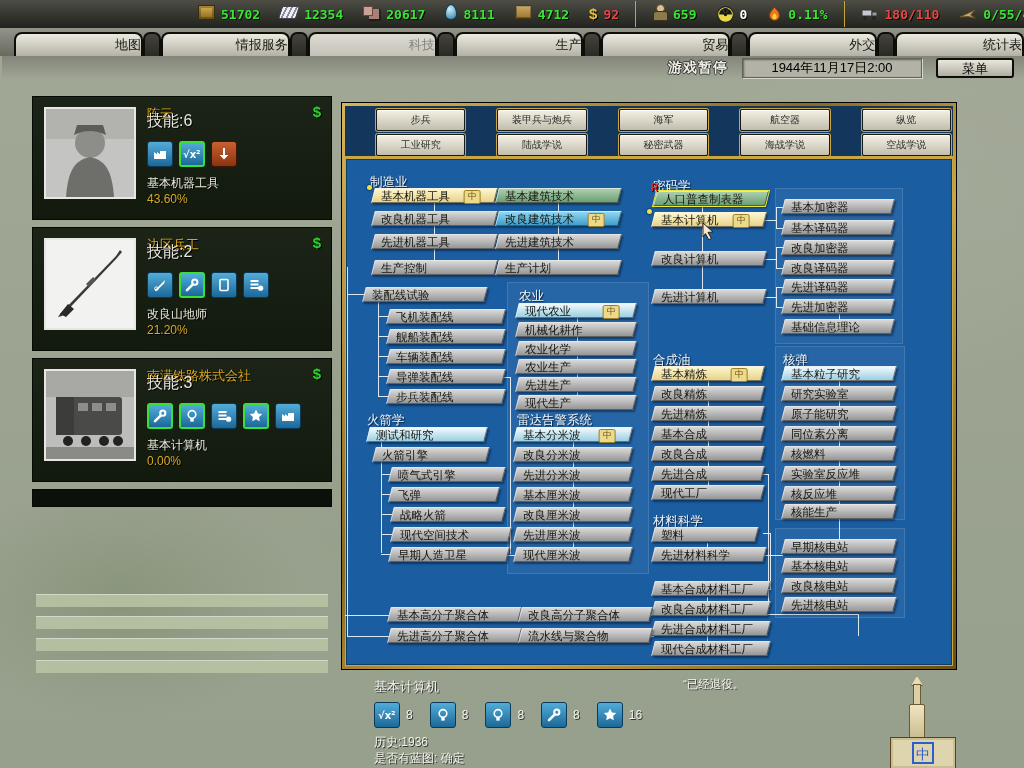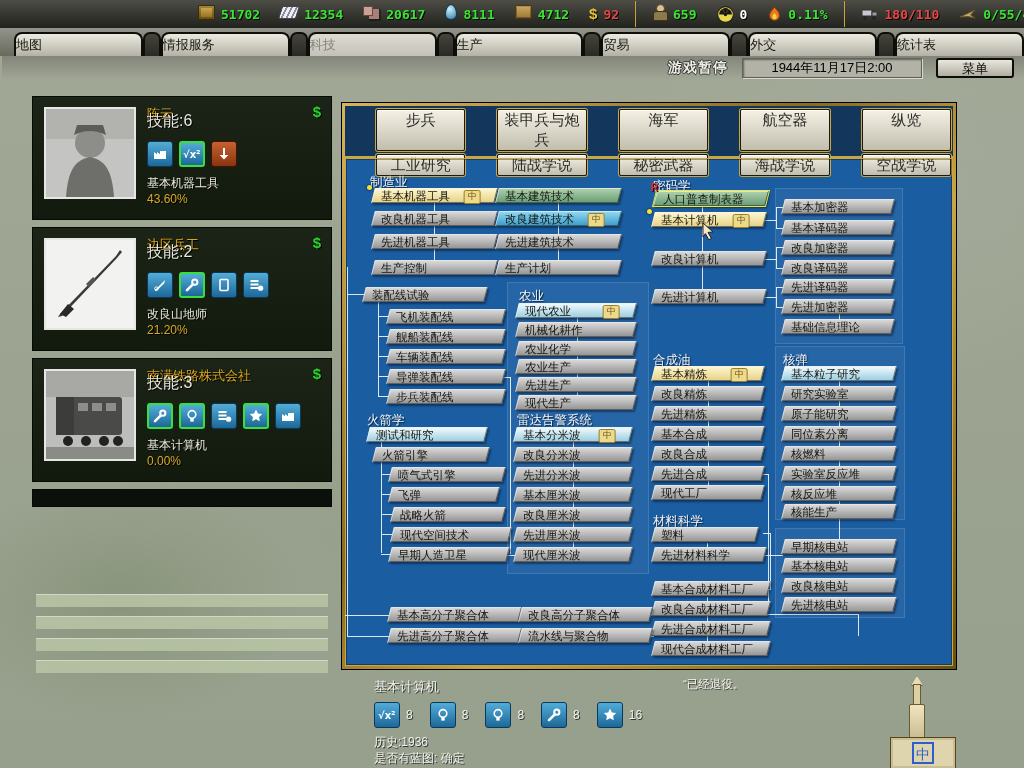--- a/index.html
+++ b/index.html
@@ -28,21 +28,21 @@
   .mi-rare{width:8px;height:8px;background:#caa098;border:1px solid #6a4840;box-shadow:6px 3px 0 #a88078,7px 4px 0 1px rgba(0,0,0,.35);margin-right:7px;margin-bottom:3px;}
   .mi-oil{width:10px;height:14px;background:radial-gradient(circle at 35% 30%,#cdeefb,#2e7ea8);border:1px solid #123a52;border-radius:50% 50% 50% 50%/65% 65% 35% 35%;}
   .mi-supply{width:15px;height:12px;background:linear-gradient(#d0a860,#9a7838);border:1px solid #50380f;box-shadow:inset 0 0 0 1px rgba(0,0,0,.3),inset 0 4px 0 -3px #e8cf90;}
   .mi-money{font-size:15px;font-weight:bold;color:#e8c23c;text-shadow:1px 1px 0 #000;line-height:15px;}
   .mi-man{width:15px;height:16px;}
   .mi-man:before{content:"";position:absolute;left:4px;top:0;width:7px;height:7px;border-radius:50%;background:#d8c098;border:1px solid #50421e;}
   .mi-man:after{content:"";position:absolute;left:1px;top:7px;width:13px;height:8px;background:#8a7a4e;border:1px solid #3c3210;border-radius:3px 3px 0 0;}
   
   .tabbar{position:absolute;left:0;top:28px;width:1024px;height:28px;
     background:linear-gradient(#93948a,#686a5e);display:flex;align-items:flex-end;padding-left:14px;box-sizing:border-box;}
-  .tab{height:24px;line-height:22px;text-align:left;font-size:13px;color:#17170f;
+  .tab{height:24px;line-height:22px;text-align:right;font-size:13px;color:#17170f;
     background:linear-gradient(#eceade,#b4b2a6);border:2px solid #0d0d0a;border-bottom:none;
     border-radius:8px 8px 0 0;box-sizing:border-box;}
   .tab.active{background:linear-gradient(#dedcd2,#c4c2b8);color:#84847c;}
   .tab-stub{height:24px;background:linear-gradient(#44443c,#2a2a24);border:2px solid #0d0d0a;border-bottom:none;border-radius:7px 7px 0 0;box-sizing:border-box;}
   
   .subbar{position:absolute;left:2px;top:56px;width:1024px;height:24px;
     background:linear-gradient(#83857a,rgba(150,156,140,0));display:flex;align-items:center;justify-content:flex-end;gap:14px;padding-right:12px;box-sizing:border-box;}
   .paused{font-size:14px;color:#efefe7;font-weight:bold;text-shadow:-1px 0 #333,1px 0 #333,0 -1px #333,0 1px #333;letter-spacing:1px;}
   .datebox{width:178px;height:18px;line-height:18px;text-align:center;font-size:13px;color:#000000;
     background:#b2b2a6;border:1px solid #62625a;box-shadow:inset 1px 1px 2px rgba(0,0,0,.45),1px 1px 0 #d8d8cc;}
@@ -66,21 +66,21 @@
   .teams-endbar{height:16px;background:#0b100a;box-shadow:0 0 0 1px #060a05;}
   .field-stripe{position:absolute;left:36px;width:292px;height:13px;background:rgba(186,198,166,.85);box-shadow:inset 0 1px 0 rgba(255,255,255,.4);}
   
   .techpanel{position:absolute;left:342px;top:103px;width:614px;height:566px;box-sizing:border-box;
     background:linear-gradient(135deg,#d8b458,#8a6a1e 40%,#caa544 60%,#6a500f);
     box-shadow:0 0 0 1px #000;padding:3px;}
   .tp-inner{position:relative;width:100%;height:100%;background:#1a5da1;box-shadow:inset 0 0 0 1px rgba(0,0,0,.5);}
   .cats{position:absolute;left:0;top:0;width:100%;height:52px;background:#12365c;
     border-bottom:2px solid #caa544;box-sizing:border-box;padding:3px 2px 2px 2px;display:flex;flex-direction:column;gap:3px;}
   .cat-row{display:flex;gap:3px;flex:1;}
-  .cat-btn{flex:1;line-height:20px;text-align:center;font-size:15px;color:#2c2c28;
+  .cat-btn{flex:1;line-height:20px;text-align:center;font-size:10px;color:#2c2c28;
     background:linear-gradient(#f4f0e4,#c2beae);border:1px solid #1a1a14;border-radius:2px;
     box-shadow:inset 0 1px 0 #fff,0 0 0 1px #caa544;margin-left:29px;}
   .tree{position:absolute;left:0;top:52px;right:0;bottom:0;overflow:hidden;
     box-shadow:inset 0 0 0 1px #caa544, inset 0 0 0 2px rgba(0,0,0,.35);}
   .shade{position:absolute;background:rgba(255,255,255,.055);box-shadow:inset 0 0 0 1px rgba(255,255,255,.13);}
   .tline{position:absolute;background:#eef3f6;opacity:.92;}
   .sec-h{position:absolute;font-size:12.5px;color:#f2f6fa;text-shadow:1px 1px 1px #0a2038;white-space:nowrap;z-index:2;}
   .tbox{position:absolute;height:15px;transform:skewX(-14deg);z-index:2;box-sizing:border-box;
     border-top:1px solid rgba(255,255,255,.75);border-left:1px solid rgba(255,255,255,.5);
     border-right:1px solid rgba(0,0,0,.5);border-bottom:1px solid rgba(0,0,0,.55);

